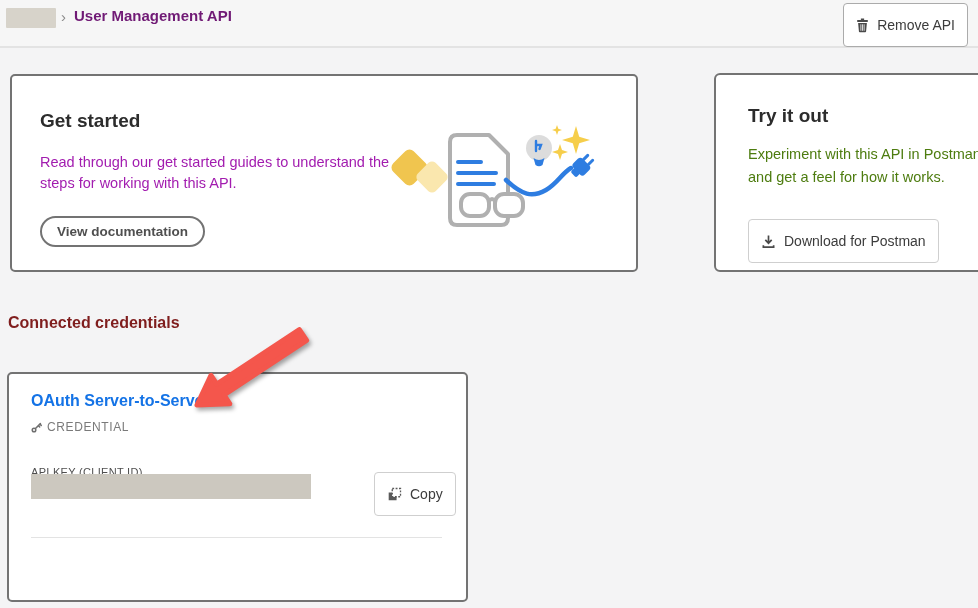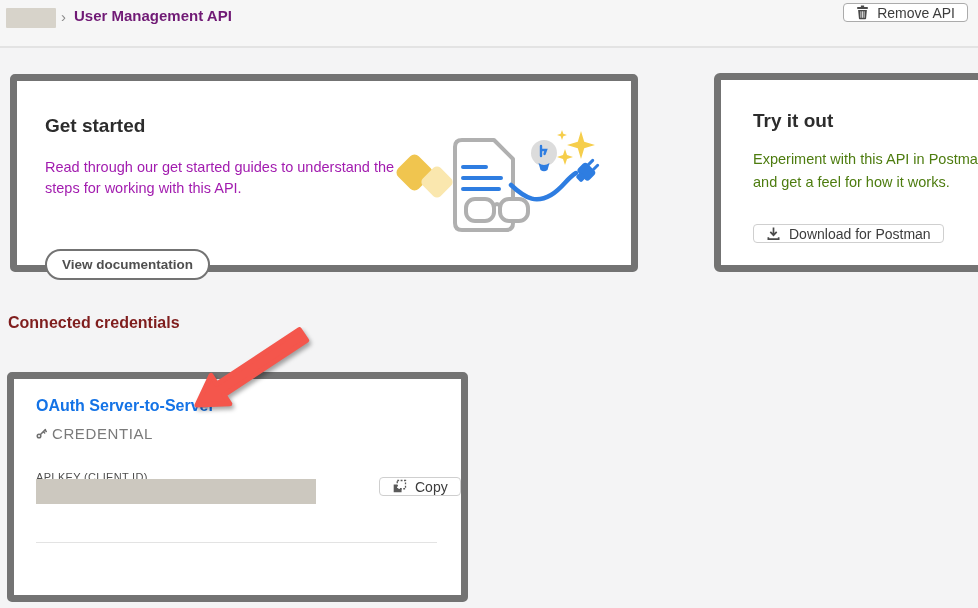--- a/index.html
+++ b/index.html
@@ -23,47 +23,46 @@
     position:absolute; left:61px; top:8px; font-size:15px; color:#8a8a8a;
   }
   .crumb-title {
     position:absolute; left:74px; top:7px; font-size:15px; font-weight:bold; color:#701a75;
   }
 
   
   .btn {
     display:inline-flex; align-items:center; gap:8px;
     background:#fff; border:1px solid #c6c6c6; border-radius:4px;
-    height:19px; padding:0 12px; font-size:14px; color:#3c3c3c;
+    height:44px; padding:0 12px; font-size:14px; color:#3c3c3c;
     font-family:"Liberation Sans", sans-serif; cursor:pointer; white-space:nowrap;
   }
   .btn svg { flex:0 0 auto; }
 
   .remove-btn { position:absolute; right:10px; top:3px; border-color:#ababab; }
 
   
   .card {
-    position:absolute; background:#fff; border:7px solid #737373; border-radius:5px;
+    position:absolute; background:#fff; border:2px solid #737373; border-radius:5px;
   }
   .card-getstarted { left:10px; top:74px; width:628px; height:198px; }
   .card-tryout    { left:714px; top:73px; width:295px; height:199px;border-radius:6px; }
   .card-credential{ left:7px;  top:372px; width:461px; height:230px; }
 
   .card h2 { font-size:19px; font-weight:bold; color:#2c2c2c; }
   .gs-title { position:absolute; left:28px; top:34px; }
   .gs-body  {
     position:absolute; left:28px; top:76px; width:352px;
     font-size:14.5px; line-height:21px; color:#a21caf;
   }
   .gs-cta {
     position:absolute; left:28px; top:140px;
     border:2px solid #737373; border-radius:16px; height:31px;
     padding:0 15px; font-weight:bold; color:#4f4f4f; font-size:13.5px;
     background:#fff;
-    margin-top:28px;
   }
   .gs-illustration { position:absolute; left:372px; top:34px; }
 
   .ti-title { position:absolute; left:32px; top:30px; }
   .ti-body  {
     position:absolute; left:32px; top:68px; width:238px;
     font-size:14.5px; line-height:23px; color:#4d7c0f;
   }
   .ti-cta { position:absolute; left:32px; top:144px; border-color:#cfcfcf; }
 
@@ -73,21 +72,21 @@
   }
 
   
   .cred-link {
     position:absolute; left:22px; top:18px;
     font-size:16px; font-weight:bold; color:#1473e6; text-decoration:none; cursor:pointer;
   }
   .cred-type {
     position:absolute; left:22px; top:46px;
     display:flex; align-items:center; gap:5px;
-    font-size:15px; letter-spacing:0.6px; color:#7a7a7a;
+    font-size:12px; letter-spacing:0.6px; color:#7a7a7a;
   }
   .apikey-label {
     position:absolute; left:22px; top:92px;
     font-size:11px; font-weight:normal; letter-spacing:0.3px; color:#4e4e4e;
   }
   .apikey-redacted {
     position:absolute; left:22px; top:100px; width:280px; height:25px;
     background:#ccc8bf;
   }
   .copy-btn { position:absolute; left:365px; top:98px; border-color:#cfcfcf; }

